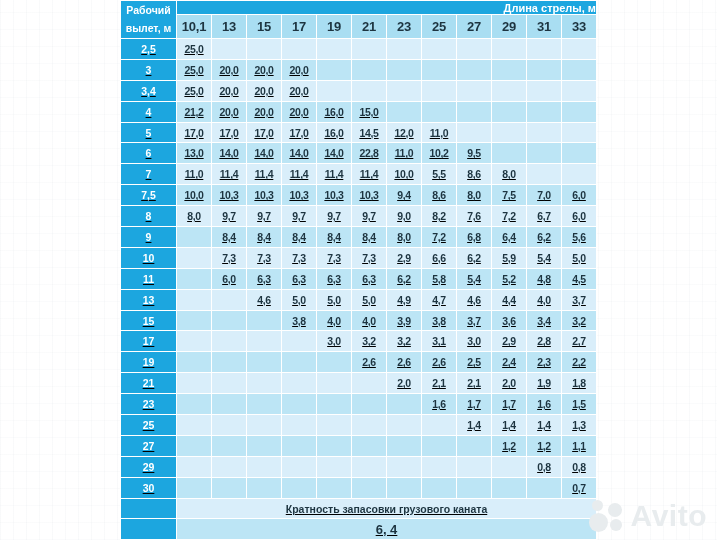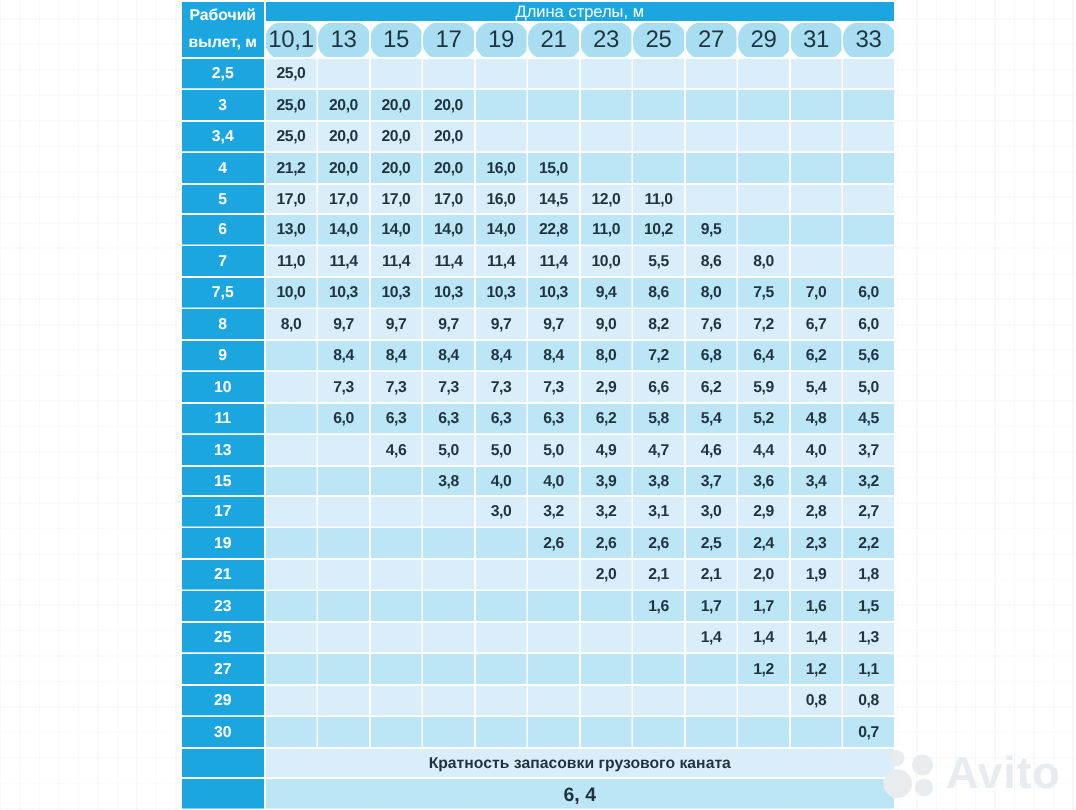--- a/index.html
+++ b/index.html
@@ -27,39 +27,38 @@
   th, td {
     border: 1px solid rgba(255,255,255,0.92);
     padding: 0;
     text-align: center;
     vertical-align: middle;
     overflow: hidden;
     white-space: nowrap;
   }
   tr.band-row { height: 14px; }
   tr.colhead-row { height: 24px; }
-  tbody tr, tfoot tr { height: 20.6px; }
+  tbody tr, tfoot tr { height: 20.6px; text-decoration: underline; }
 
   th.corner {
     background: var(--header-blue, #1ca6df);
     color: #ffffff;
     font-size: 10.5px; font-weight: bold;
     line-height: 1.65;
   }
   th.band {
     background: var(--header-blue, #1ca6df);
     color: #ffffff;
-    font-size: 11px; font-weight: normal;
+    font-size: 11px; font-weight: bold; text-align: right;
   }
   tr.colhead-row th {
     background: var(--column-header-bg, #a9def2);
     color: var(--text-dark, #1d3440);
-    font-size: 16px; font-weight: normal;
+    font-size: 13px; font-weight: bold;
     letter-spacing: -0.2px;
-    border-radius: 10px;
   }
   tbody th.rowlabel, tfoot td.spacer {
     background: var(--header-blue, #1ca6df);
     color: #ffffff;
     font-size: 10.5px; font-weight: bold;
   }
   tbody td {
     color: var(--text-dark, #1d3440);
     font-size: 10.5px; font-weight: bold;
     letter-spacing: -0.3px;

